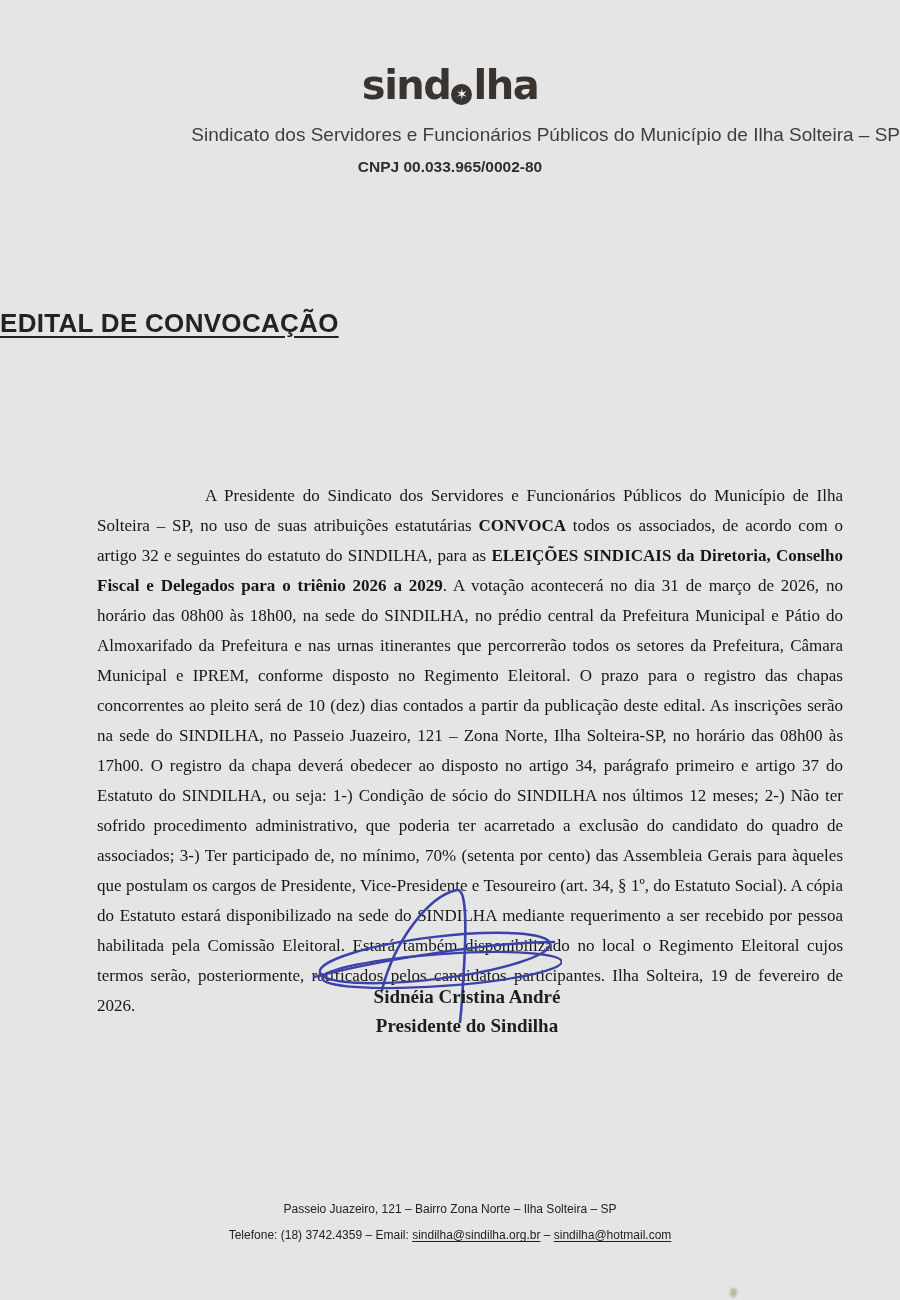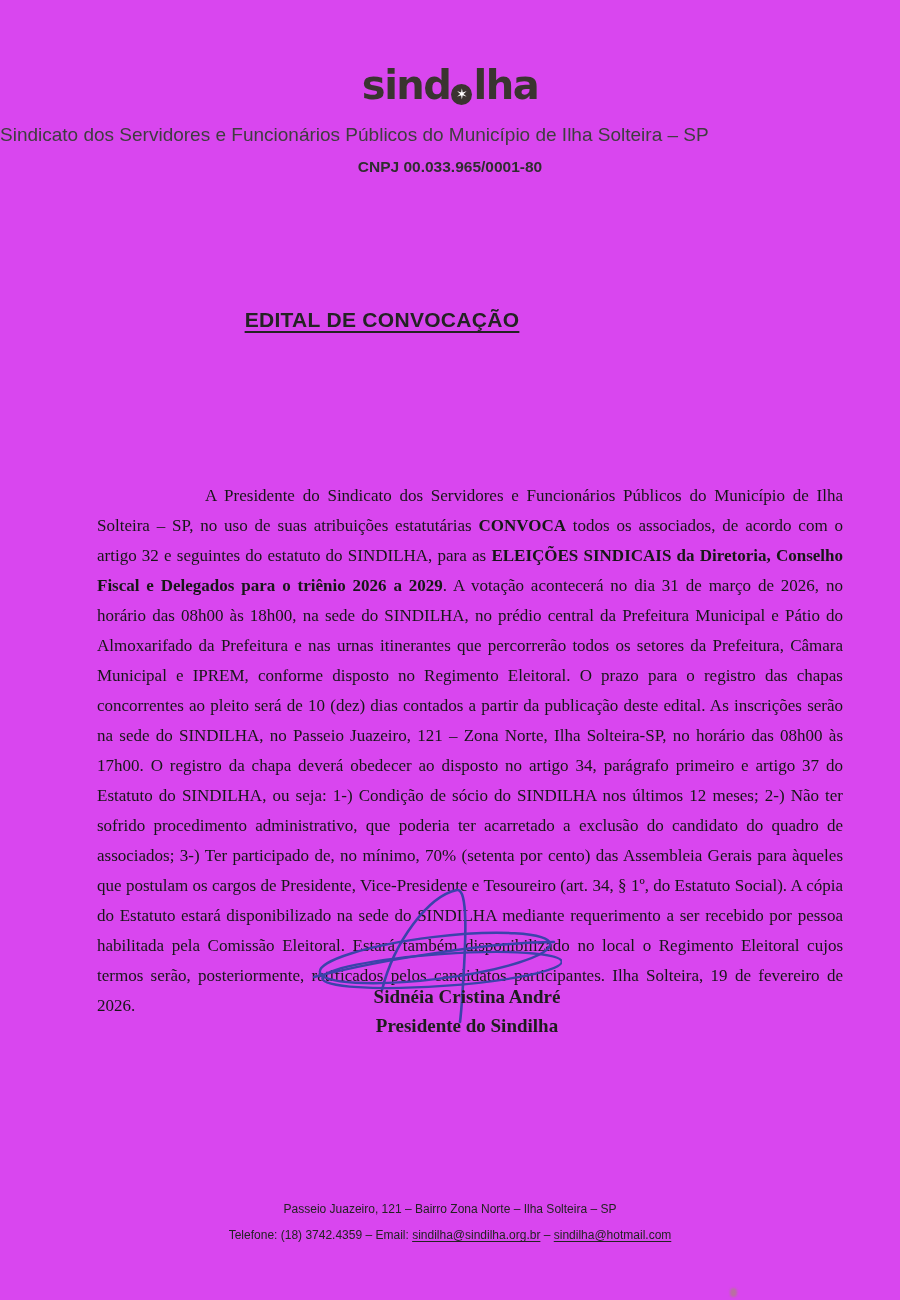--- a/index.html
+++ b/index.html
@@ -2,21 +2,21 @@
 <html><head>
 <meta charset="utf-8">
 <style>
   * { margin: 0; padding: 0; box-sizing: border-box; }
   html, body { background: #ffffff; }
   body { font-family: "Liberation Sans", sans-serif; }
   .page {
     position: relative;
     width: 900px;
     height: 1300px;
-    background: #d946ef;
+    background: #e5e5e5;
     overflow: hidden;
     margin: 0 auto;
   }
   
   .logo {
     position: absolute;
     top: 62px; left: 0; width: 900px;
     text-align: center;
     font-family: "DejaVu Sans", sans-serif;
     font-weight: 800;
@@ -33,38 +33,37 @@
     font-size: 14px;
     line-height: 21px;
     letter-spacing: 0;
     text-align: center;
     vertical-align: baseline;
     margin: 0 1px;
   }
   .subtitle {
     position: absolute;
     top: 124px; left: 0; width: 900px;
-    text-align: left;
+    text-align: right;
     font-size: 19px;
     color: #3e3e3e;
   }
   .cnpj {
     position: absolute;
     top: 158px; left: 0; width: 900px;
     text-align: center;
     font-size: 15.5px;
     font-weight: 600;
     color: #2e2e2e;
   }
   
   .doc-title {
     position: absolute;
     left: 0; width: 764px;
-    text-align: center;
-    font-size: 21px;
+    font-size: 26px;
     font-weight: 700;
     color: #232323;
     text-decoration: underline;
     text-underline-offset: 4px;
     text-decoration-thickness: 2px;
     letter-spacing: 0.3px;
   }
   .doc-title.line1 { top: 308px; }
   .doc-title.line2 { top: 348px; }
   
@@ -119,21 +118,21 @@
   }
 </style>
 </head>
 <body>
 
 <div class="page">
 
   <div class="logo"><span>sind</span><span class="logo-star">✶</span><span>lha</span></div>
 
   <div class="subtitle">Sindicato dos Servidores e Funcionários Públicos do Município de Ilha Solteira – SP</div>
-  <div class="cnpj">CNPJ 00.033.965/0001-80</div>
+  <div class="cnpj">CNPJ 00.033.965/0002-80</div>
 
   <div class="doc-title line1">EDITAL DE CONVOCAÇÃO</div>
 
   <p class="body-text"><span>A Presidente do Sindicato dos Servidores e Funcionários Públicos do Município de Ilha Solteira – SP, no uso de suas atribuições estatutárias </span><b>CONVOCA</b><span> todos os associados, de acordo com o artigo 32 e seguintes do estatuto do SINDILHA, para as </span><b>ELEIÇÕES SINDICAIS da Diretoria, Conselho Fiscal e Delegados para o triênio 2026 a 2029</b><span>. A votação acontecerá no dia 31 de março de 2026, no horário das 08h00 às 18h00, na sede do SINDILHA, no prédio central da Prefeitura Municipal e Pátio do Almoxarifado da Prefeitura e nas urnas itinerantes que percorrerão todos os setores da Prefeitura, Câmara Municipal e IPREM, conforme disposto no Regimento Eleitoral. O prazo para o registro das chapas concorrentes ao pleito será de 10 (dez) dias contados a partir da publicação deste edital. As inscrições serão na sede do SINDILHA, no Passeio Juazeiro, 121 – Zona Norte, Ilha Solteira-SP, no horário das 08h00 às 17h00. O registro da chapa deverá obedecer ao disposto no artigo 34, parágrafo primeiro e artigo 37 do Estatuto do SINDILHA, ou seja: 1-) Condição de sócio do SINDILHA nos últimos 12 meses; 2-) Não ter sofrido procedimento administrativo, que poderia ter acarretado a exclusão do candidato do quadro de associados; 3-) Ter participado de, no mínimo, 70% (setenta por cento) das Assembleia Gerais para àqueles que postulam os cargos de Presidente, Vice-Presidente e Tesoureiro (art. 34, § 1º, do Estatuto Social). A cópia do Estatuto estará disponibilizado na sede do SINDILHA mediante requerimento a ser recebido por pessoa habilitada pela Comissão Eleitoral. Estará também disponibilizado no local o Regimento Eleitoral cujos termos serão, posteriormente, ratificados pelos candidatos participantes. Ilha Solteira, 19 de fevereiro de 2026.</span></p>
 
   <svg class="signature-svg" width="252" height="140" viewBox="0 0 252 140">
     <path d="M 72 106 C 84 58, 118 12, 147 6 C 158 4, 156 55, 153 100 C 152 118, 151 130, 150 138" fill="none" stroke="#3b43ab" stroke-width="2.6" stroke-linecap="round"></path>
     <ellipse cx="125" cy="74" rx="116" ry="21" transform="rotate(-7 125 74)" fill="none" stroke="#3b43ab" stroke-width="2.4"></ellipse>
     <ellipse cx="132" cy="86" rx="120" ry="16" transform="rotate(-4 132 86)" fill="none" stroke="#3b43ab" stroke-width="2.2"></ellipse>
     <path d="M 4 93 C 70 76, 180 58, 244 58" fill="none" stroke="#3b43ab" stroke-width="2.4" stroke-linecap="round"></path>

